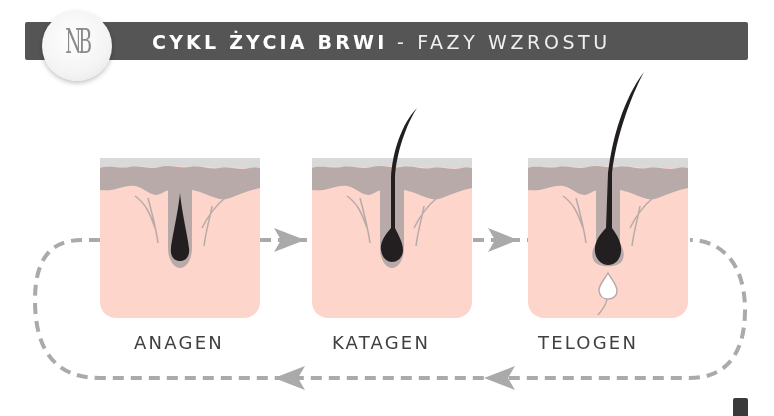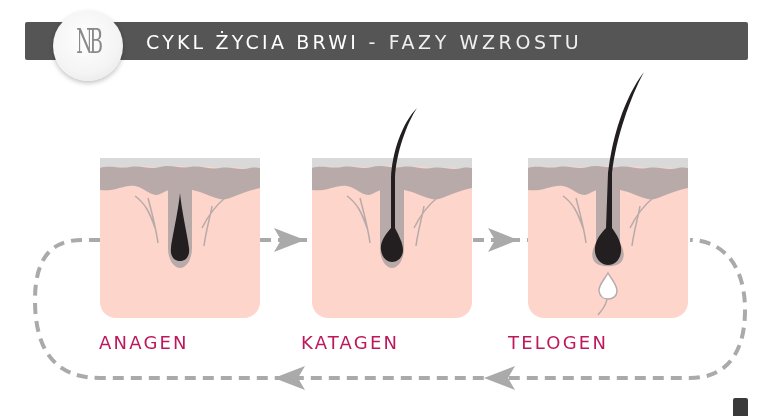--- a/index.html
+++ b/index.html
@@ -1,24 +1,24 @@
 <!DOCTYPE html>
 <html><head>
 <meta charset="utf-8">
 <style>
   html, body { margin: 0; padding: 0; }
   body { width: 774px; height: 416px; background: #ffffff; position: relative; overflow: hidden; font-family: "DejaVu Sans", sans-serif; }
   .header-bar { position: absolute; left: 25px; top: 22px; width: 723px; height: 38px; background: #555555; border-radius: 2px; }
   .title { position: absolute; left: 146px; top: 29px; height: 26px; line-height: 26px; color: #ffffff; font-size: 19px; letter-spacing: 3.2px; white-space: nowrap; }
-  .title-bold { font-weight: normal; }
+  .title-bold { font-weight: bold; margin-left: 6px; }
   .title-light { font-weight: normal; color: #f0f0f0; letter-spacing: 3.6px; }
-  .logo { position: absolute; left: 53px; top: 11px; width: 70px; height: 70px; border-radius: 50%; background: radial-gradient(circle at 45% 40%, #ffffff 0%, #f4f4f4 60%, #e2e2e2 100%); box-shadow: 0 2px 5px rgba(0,0,0,0.25); }
+  .logo { position: absolute; left: 42px; top: 11px; width: 70px; height: 70px; border-radius: 50%; background: radial-gradient(circle at 45% 40%, #ffffff 0%, #f4f4f4 60%, #e2e2e2 100%); box-shadow: 0 2px 5px rgba(0,0,0,0.25); }
   .logo-text { position: absolute; left: 0; top: 10px; width: 70px; text-align: center; font-family: "DejaVu Serif", serif; font-size: 34px; color: #8a8a8a; letter-spacing: -6px; transform: scaleX(0.55); transform-origin: center; }
   .diagram { position: absolute; left: 0; top: 0; }
-  .label { position: absolute; top: 332px; font-size: 18px; color: #be185d; letter-spacing: 2.2px; width: 160px; font-weight: normal; }
+  .label { position: absolute; top: 332px; font-size: 18px; color: #404040; letter-spacing: 2.2px; text-align: center; width: 160px; font-weight: normal; }
   .corner-mark { position: absolute; left: 733px; top: 398px; width: 15px; height: 18px; background: #3a3a3a; border-radius: 2px 2px 0 0; }
 </style>
 </head>
 <body>
 
 <div class="header-bar"></div>
 <div class="title"><span class="title-bold">CYKL ŻYCIA BRWI</span><span class="title-light"> - </span><span class="title-light">FAZY WZROSTU</span></div>
 
 <div class="logo">
   <div class="logo-text">NB</div>

